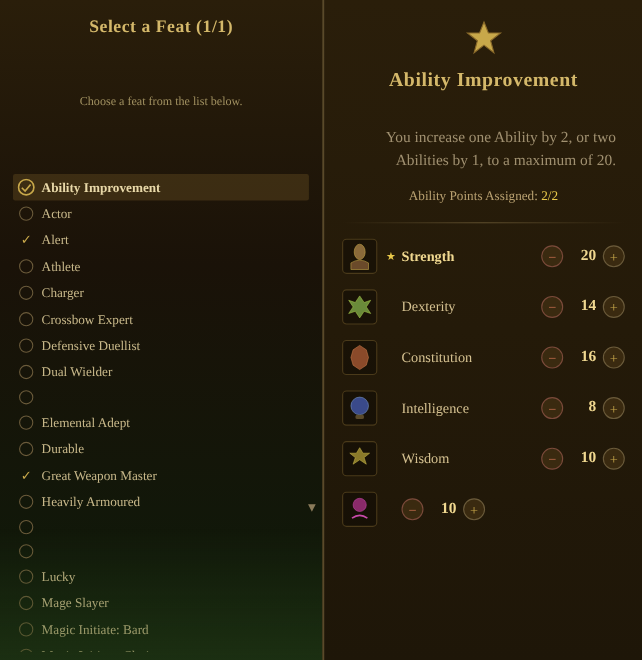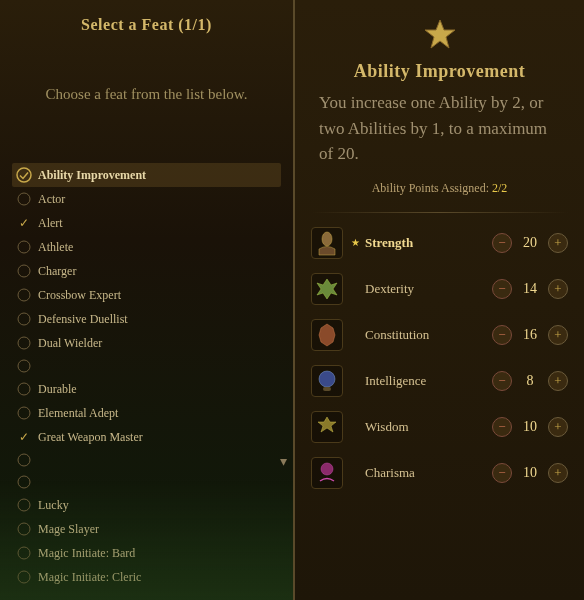--- a/index.html
+++ b/index.html
@@ -42,21 +42,21 @@
       color: #d4b86a;
       font-size: 16px;
       font-weight: bold;
       text-align: center;
       margin-bottom: 4px;
       letter-spacing: 0.5px;
     }
 
     .panel-subtitle {
       color: #a09060;
-      font-size: 15px;
+      font-size: 11px;
       text-align: center;
       margin-bottom: 12px;
     }
 
     .feat-list {
       flex: 1;
       overflow-y: auto;
       scrollbar-width: thin;
       scrollbar-color: #5a4a2a #1a1208;
     }
@@ -130,25 +130,26 @@
       color: #d4b86a;
       font-size: 18px;
       font-weight: bold;
       text-align: center;
       margin-bottom: 8px;
       letter-spacing: 0.5px;
     }
 
     .ability-desc {
       color: #a09070;
-      font-size: 17px;
-      text-align: left;
+      font-size: 14px;
+      text-align: right;
       line-height: 1.5;
       margin-bottom: 14px;
       padding: 0 8px;
+      margin-top: 24px;
     }
 
     .points-assigned {
       color: #b8a070;
       font-size: 12px;
       text-align: center;
       margin-bottom: 16px;
     }
 
     .points-value {
@@ -224,23 +225,23 @@
     }
 
     .ctrl-btn.minus {
       color: #c87050;
       border-color: #7a4a3a;
     }
 
     .ability-value {
       color: #f0d890;
       font-size: 14px;
-      font-weight: normal;
+      font-weight: bold;
       min-width: 24px;
-      text-align: center;
+      text-align: right;
     }
   </style>
 </head>
 <body>
 
 <div class="left-panel">
   <div class="panel-title">Select a Feat (1/1)</div>
   <div class="panel-subtitle">Choose a feat from the list below.</div>
   <div class="feat-list" id="feat-list">
 
@@ -313,35 +314,43 @@
       <circle cx="7" cy="7" r="6" fill="none" stroke="#6a5a3a" stroke-width="1"></circle>
     </svg>
         </div>
       </div>
       <div class="feat-item">
         <div class="feat-icon">
           <svg width="14" height="14" viewBox="0 0 14 14">
       <circle cx="7" cy="7" r="6" fill="none" stroke="#6a5a3a" stroke-width="1"></circle>
     </svg>
         </div>
+        <span class="feat-label">Elemental Adept</span>
+      </div>
+      <div class="feat-item">
+        <div class="feat-icon">
+          <svg width="14" height="14" viewBox="0 0 14 14">
+      <circle cx="7" cy="7" r="6" fill="none" stroke="#6a5a3a" stroke-width="1"></circle>
+    </svg>
+        </div>
         <span class="feat-label">Durable</span>
       </div>
       <div class="feat-item">
         <div class="feat-icon">
-          <svg width="14" height="14" viewBox="0 0 14 14">
-      <circle cx="7" cy="7" r="6" fill="none" stroke="#6a5a3a" stroke-width="1"></circle>
-    </svg>
-        </div>
-        <span class="feat-label">Elemental Adept</span>
-      </div>
-      <div class="feat-item">
-        <div class="feat-icon">
           <span style="color:#c8a84a;font-size:12px;">✓</span>
         </div>
         <span class="feat-label">Great Weapon Master</span>
+      </div>
+      <div class="feat-item">
+        <div class="feat-icon">
+          <svg width="14" height="14" viewBox="0 0 14 14">
+      <circle cx="7" cy="7" r="6" fill="none" stroke="#6a5a3a" stroke-width="1"></circle>
+    </svg>
+        </div>
+        <span class="feat-label">Heavily Armoured</span>
       </div>
       <div class="feat-item">
         <div class="feat-icon">
           <svg width="14" height="14" viewBox="0 0 14 14">
       <circle cx="7" cy="7" r="6" fill="none" stroke="#6a5a3a" stroke-width="1"></circle>
     </svg>
         </div>
       </div>
       <div class="feat-item">
         <div class="feat-icon">
@@ -499,21 +508,20 @@
         </div>
       </div>
       <div class="ability-row">
         <div class="ability-icon">
           <svg width="28" height="28" viewBox="0 0 28 28">
             <circle cx="14" cy="10" r="6" fill="#8a2a6a" stroke="#c84aaa" stroke-width="0.5"></circle>
             <path d="M7 22 Q14 17 21 22" fill="none" stroke="#c84aaa" stroke-width="1.5"></path>
           </svg>
         </div>
         <span class="ability-star"></span>
-        <span class="ability-name">Charisma</span>
         <div class="ability-controls">
           <div class="ctrl-btn minus">−</div>
           <span class="ability-value">10</span>
           <div class="ctrl-btn">+</div>
         </div>
       </div>
     </div>
 </div>
 
 </body></html>

